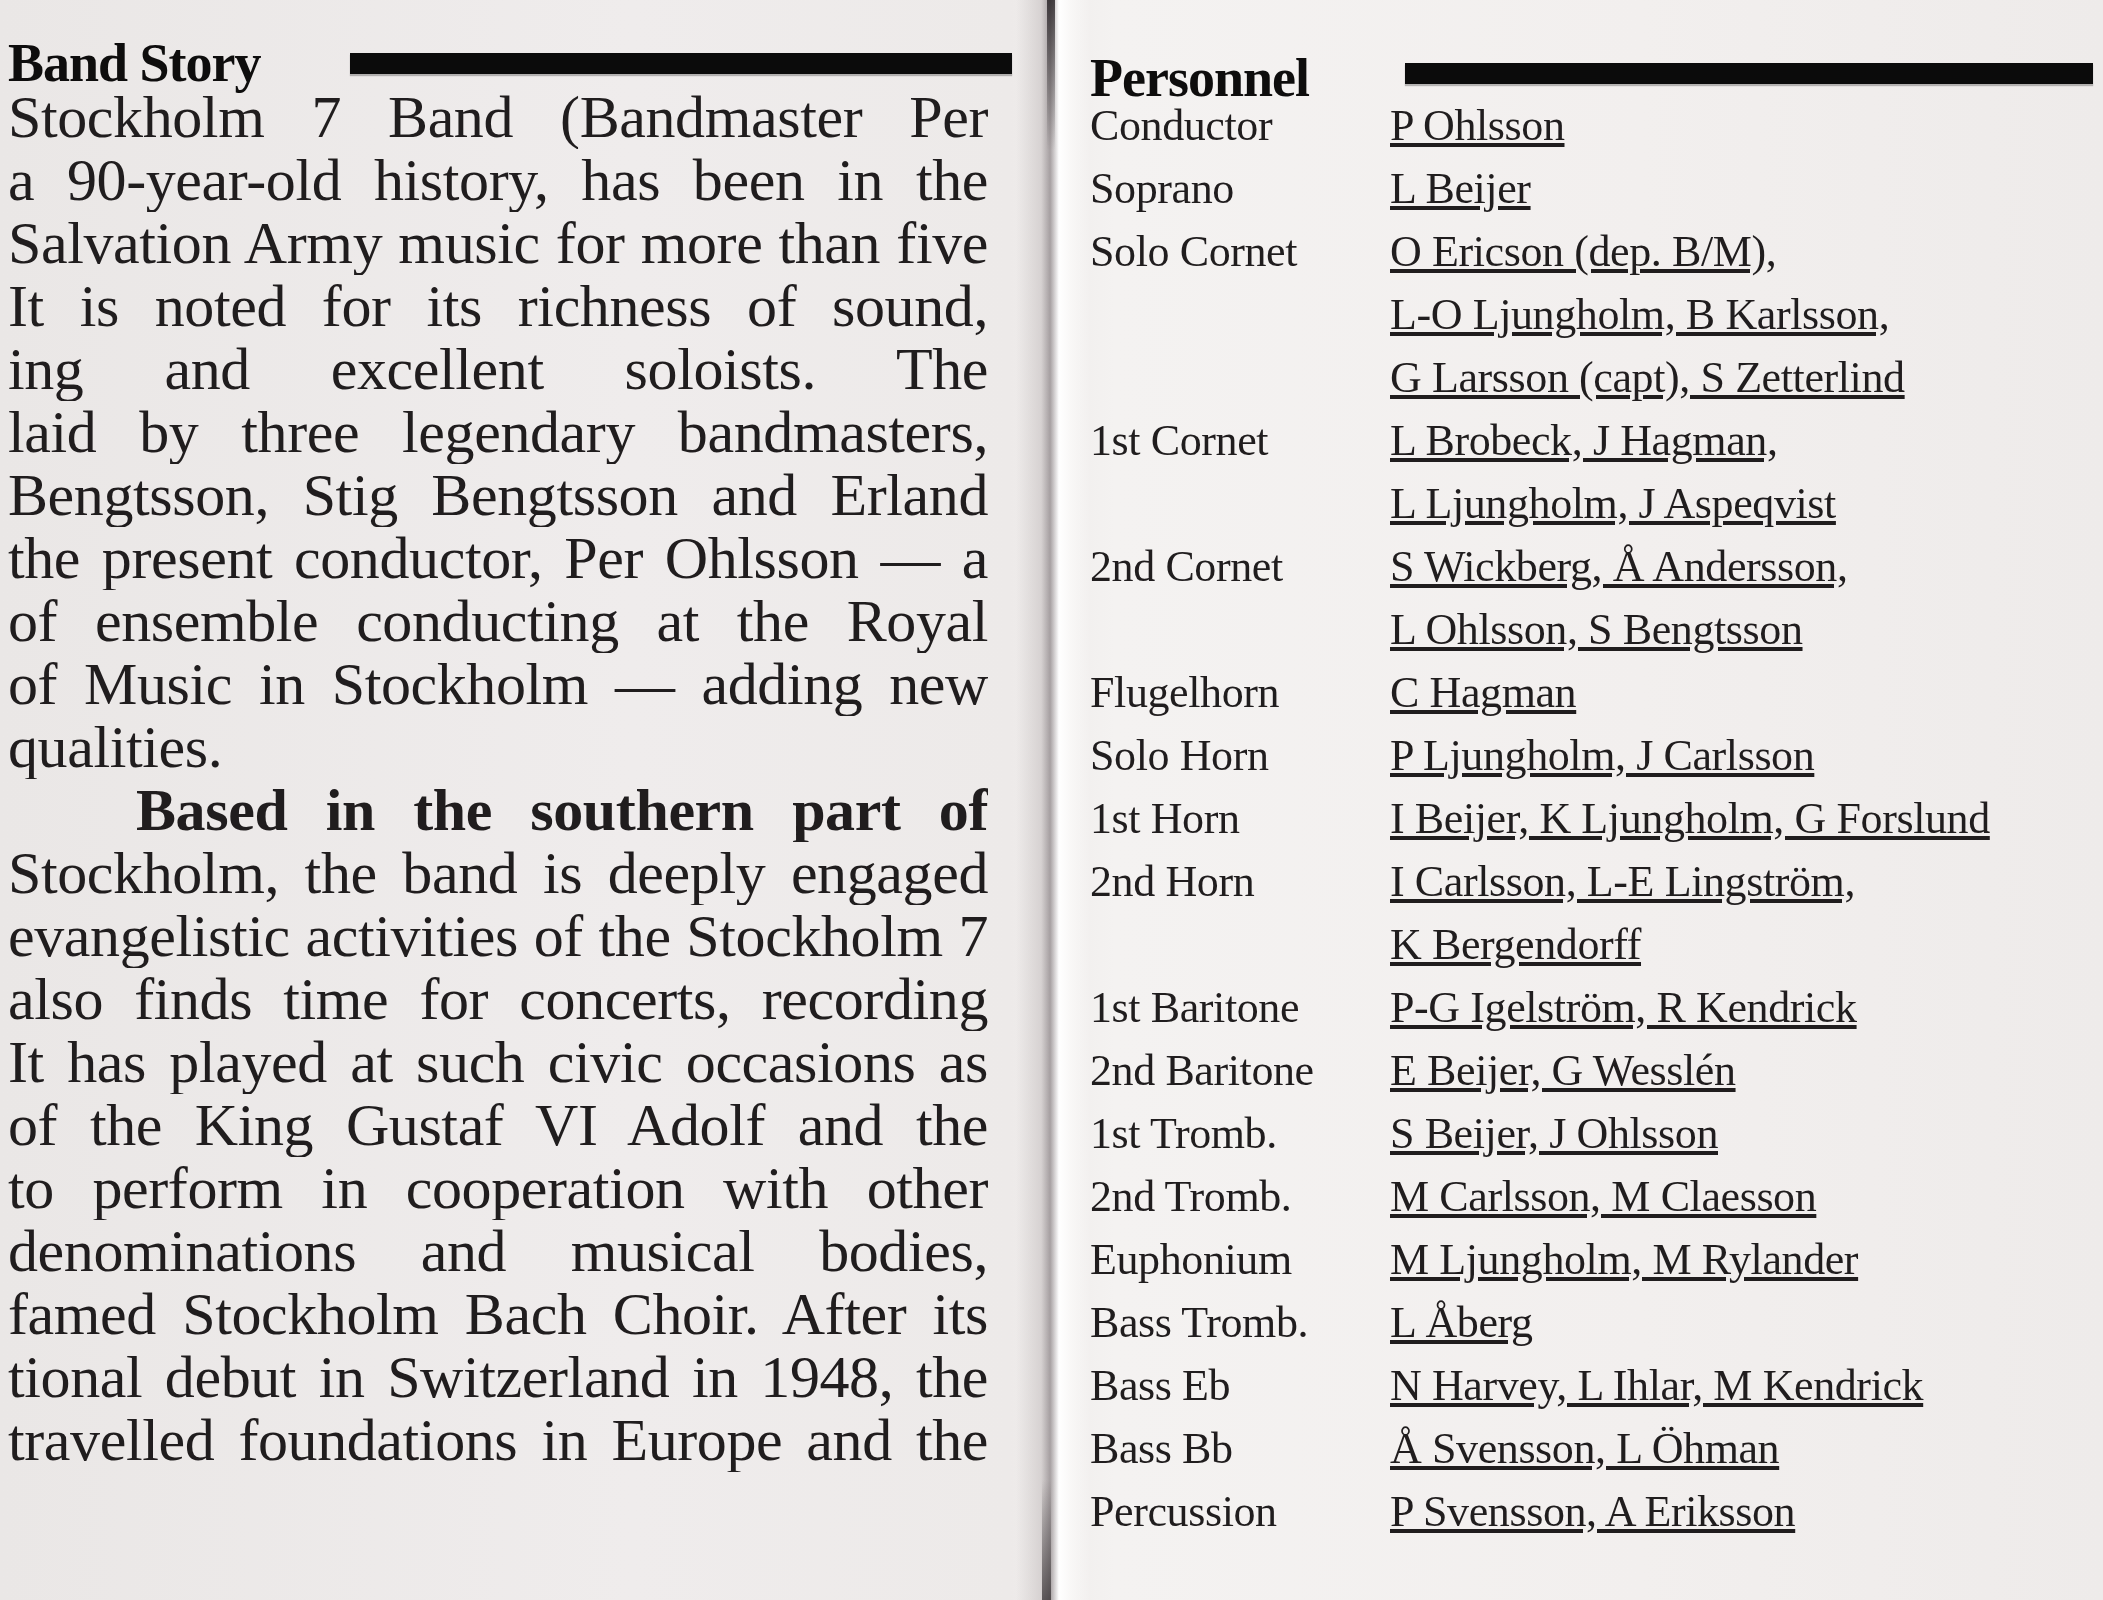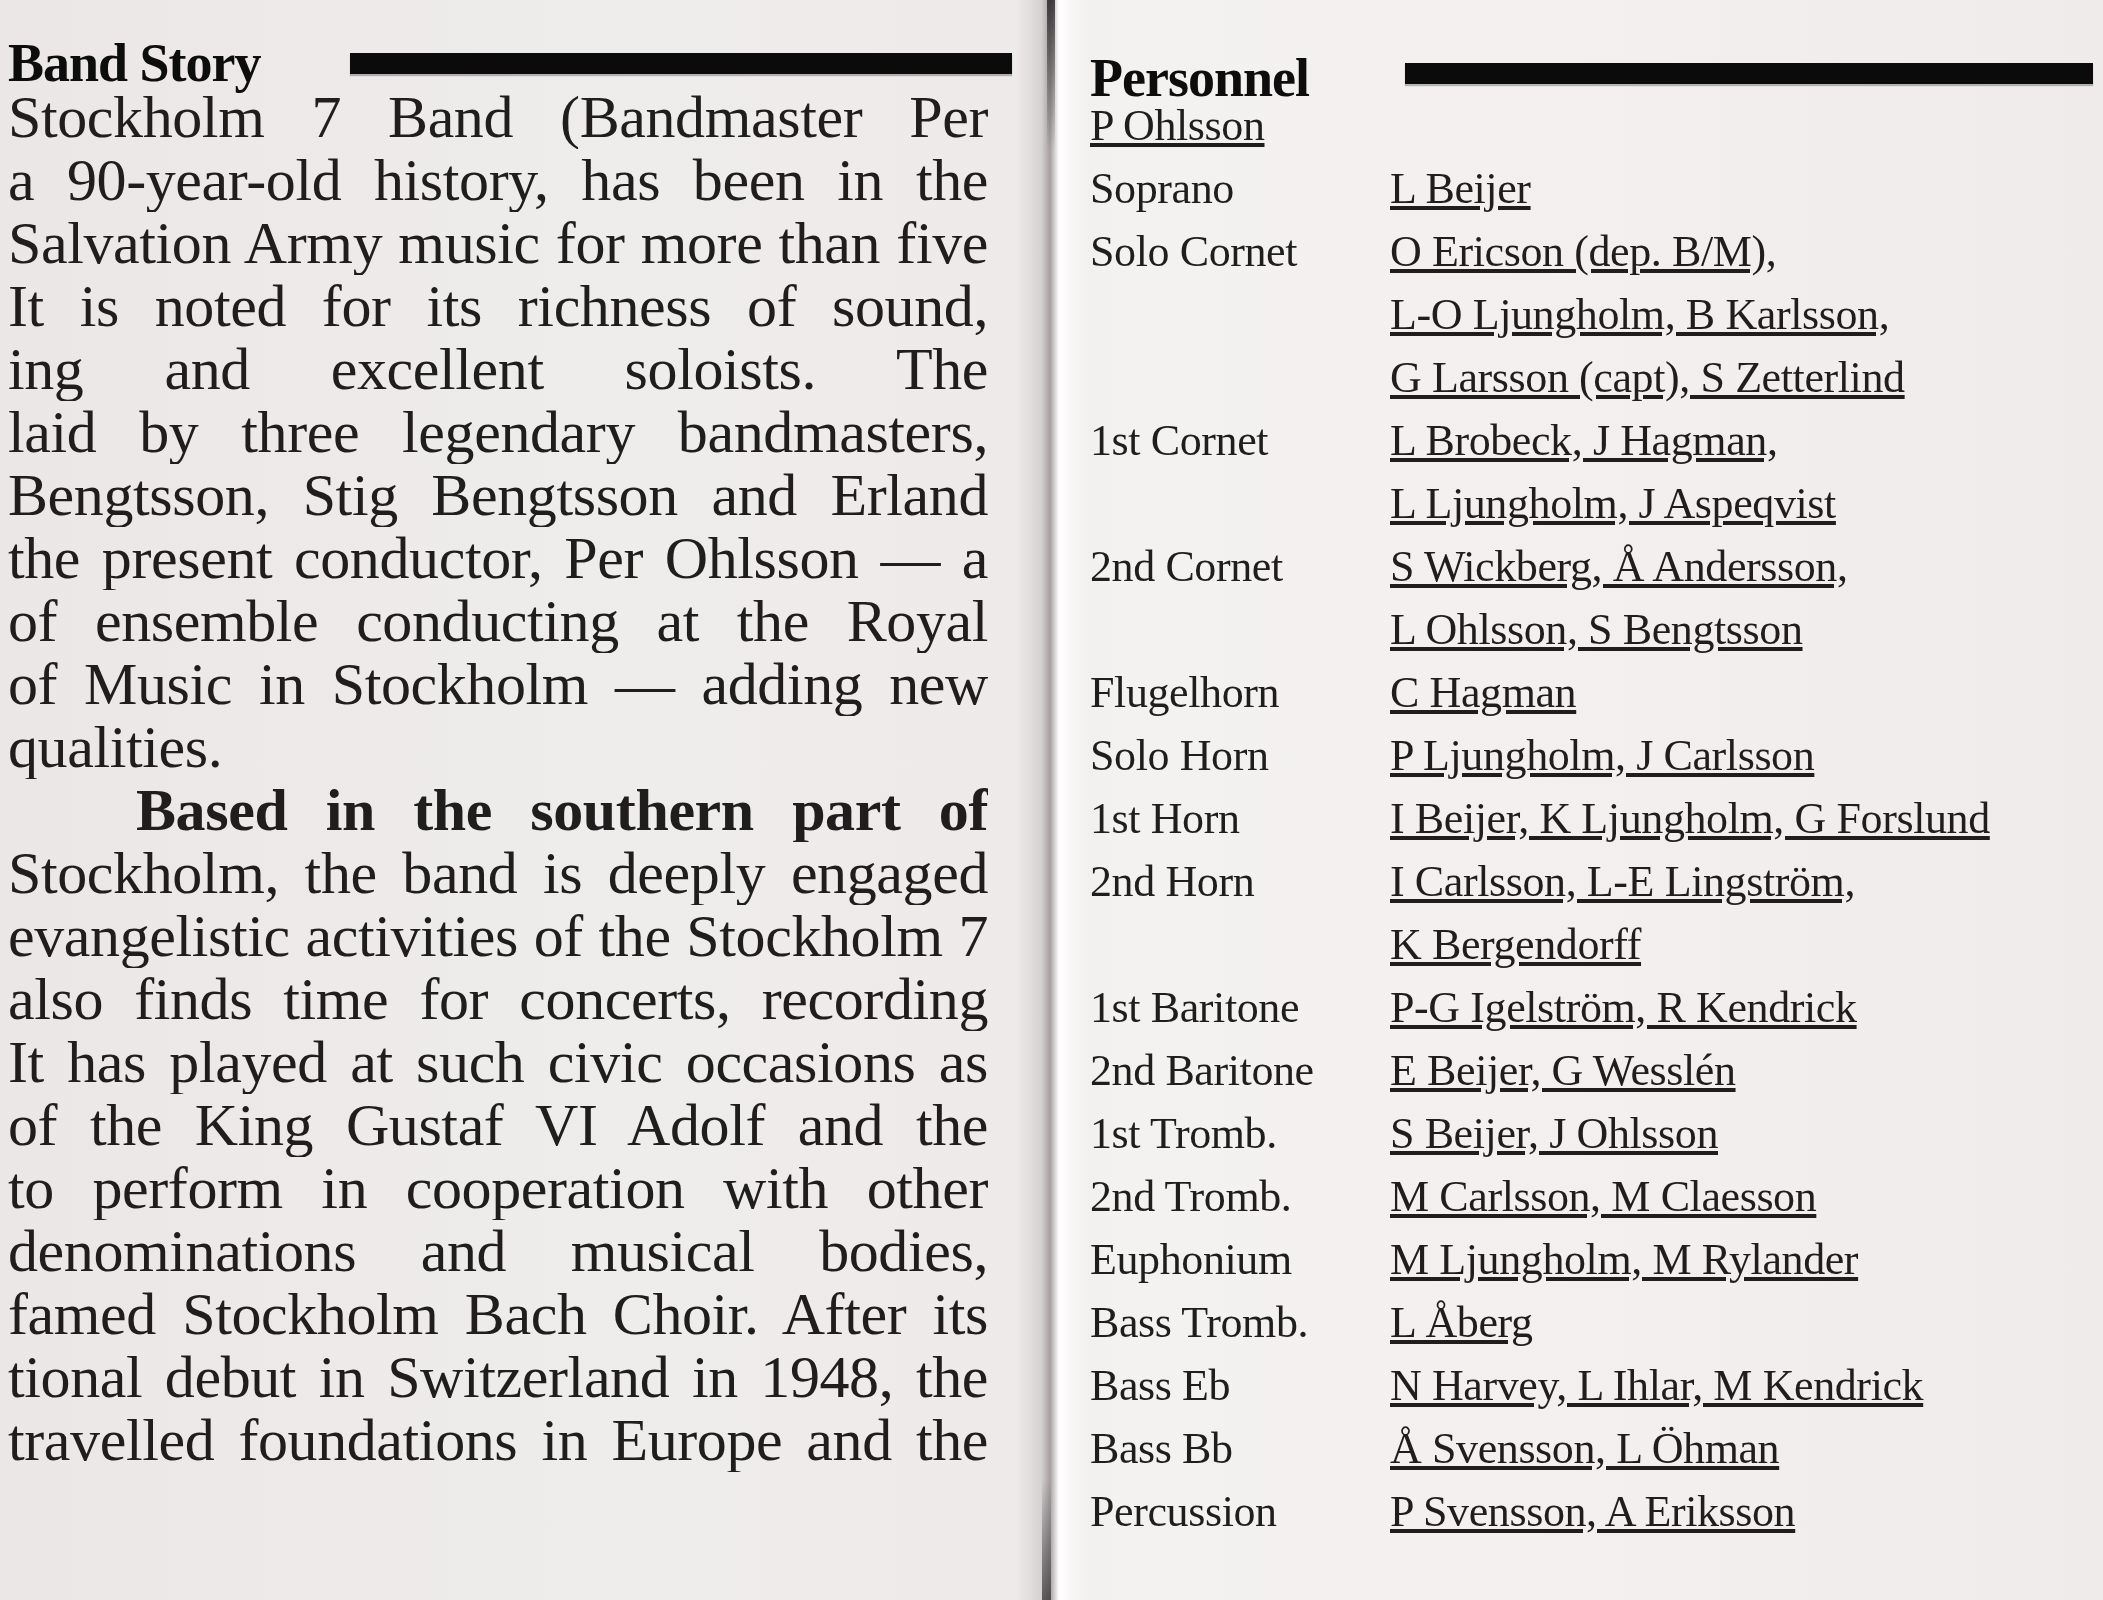--- a/index.html
+++ b/index.html
@@ -164,20 +164,21 @@
     </div>
 </section>
 
 <section class="col col-right">
   <div class="hdr">
     <h1>Personnel</h1>
     <div class="rule"></div>
   </div>
   <div class="personnel" id="personnel">
       <div class="prow">
+        <div class="role">Conductor</div>
         <div class="names">P Ohlsson</div>
       </div>
       <div class="prow">
         <div class="role">Soprano</div>
         <div class="names">L Beijer</div>
       </div>
       <div class="prow">
         <div class="role">Solo Cornet</div>
         <div class="names">O Ericson (dep. B/M),</div>
       </div>

